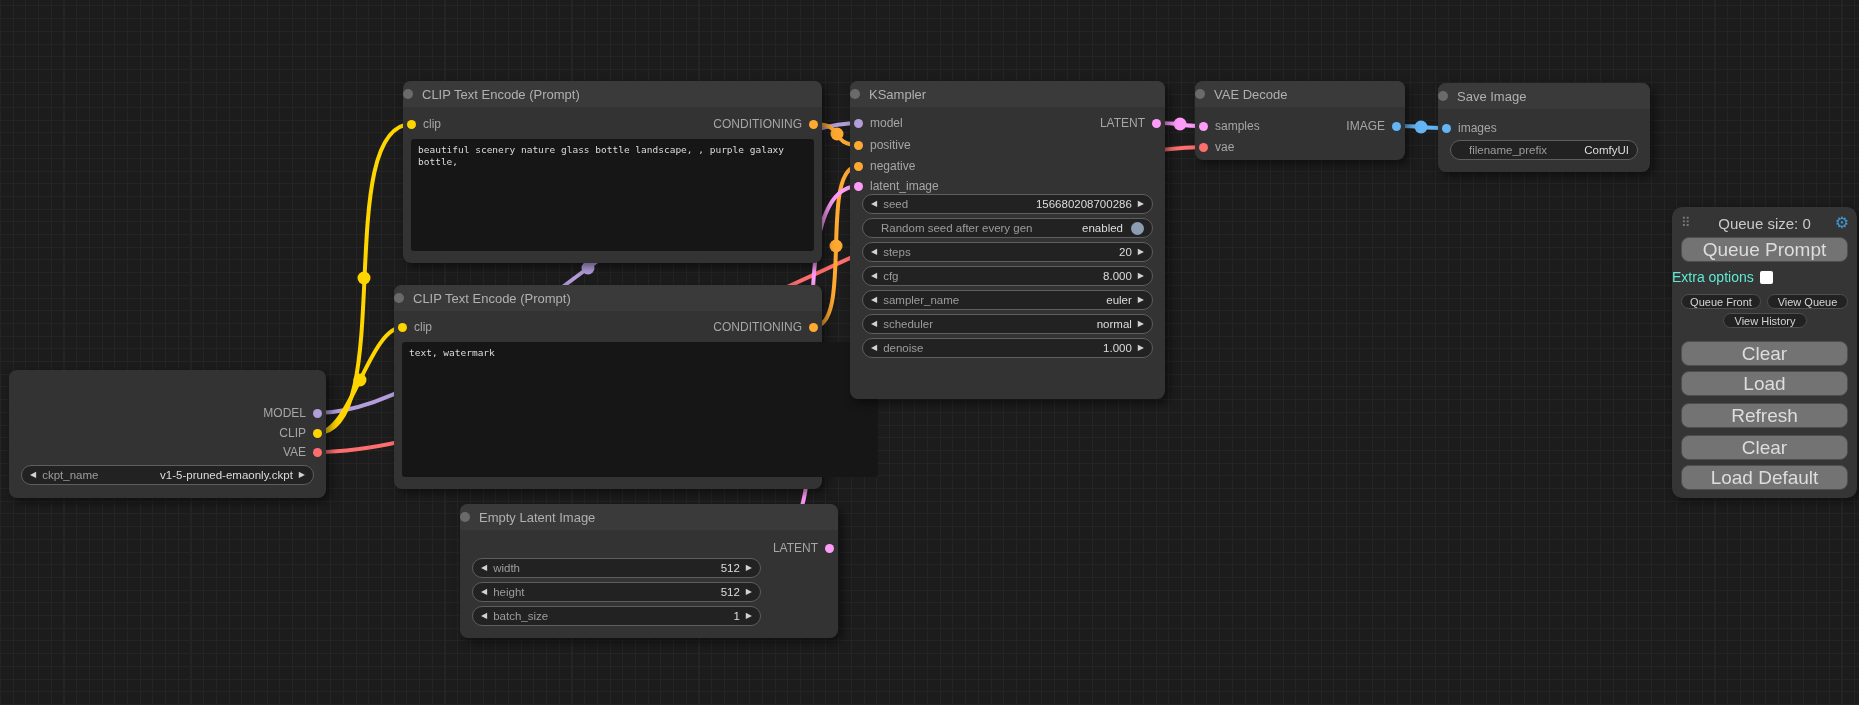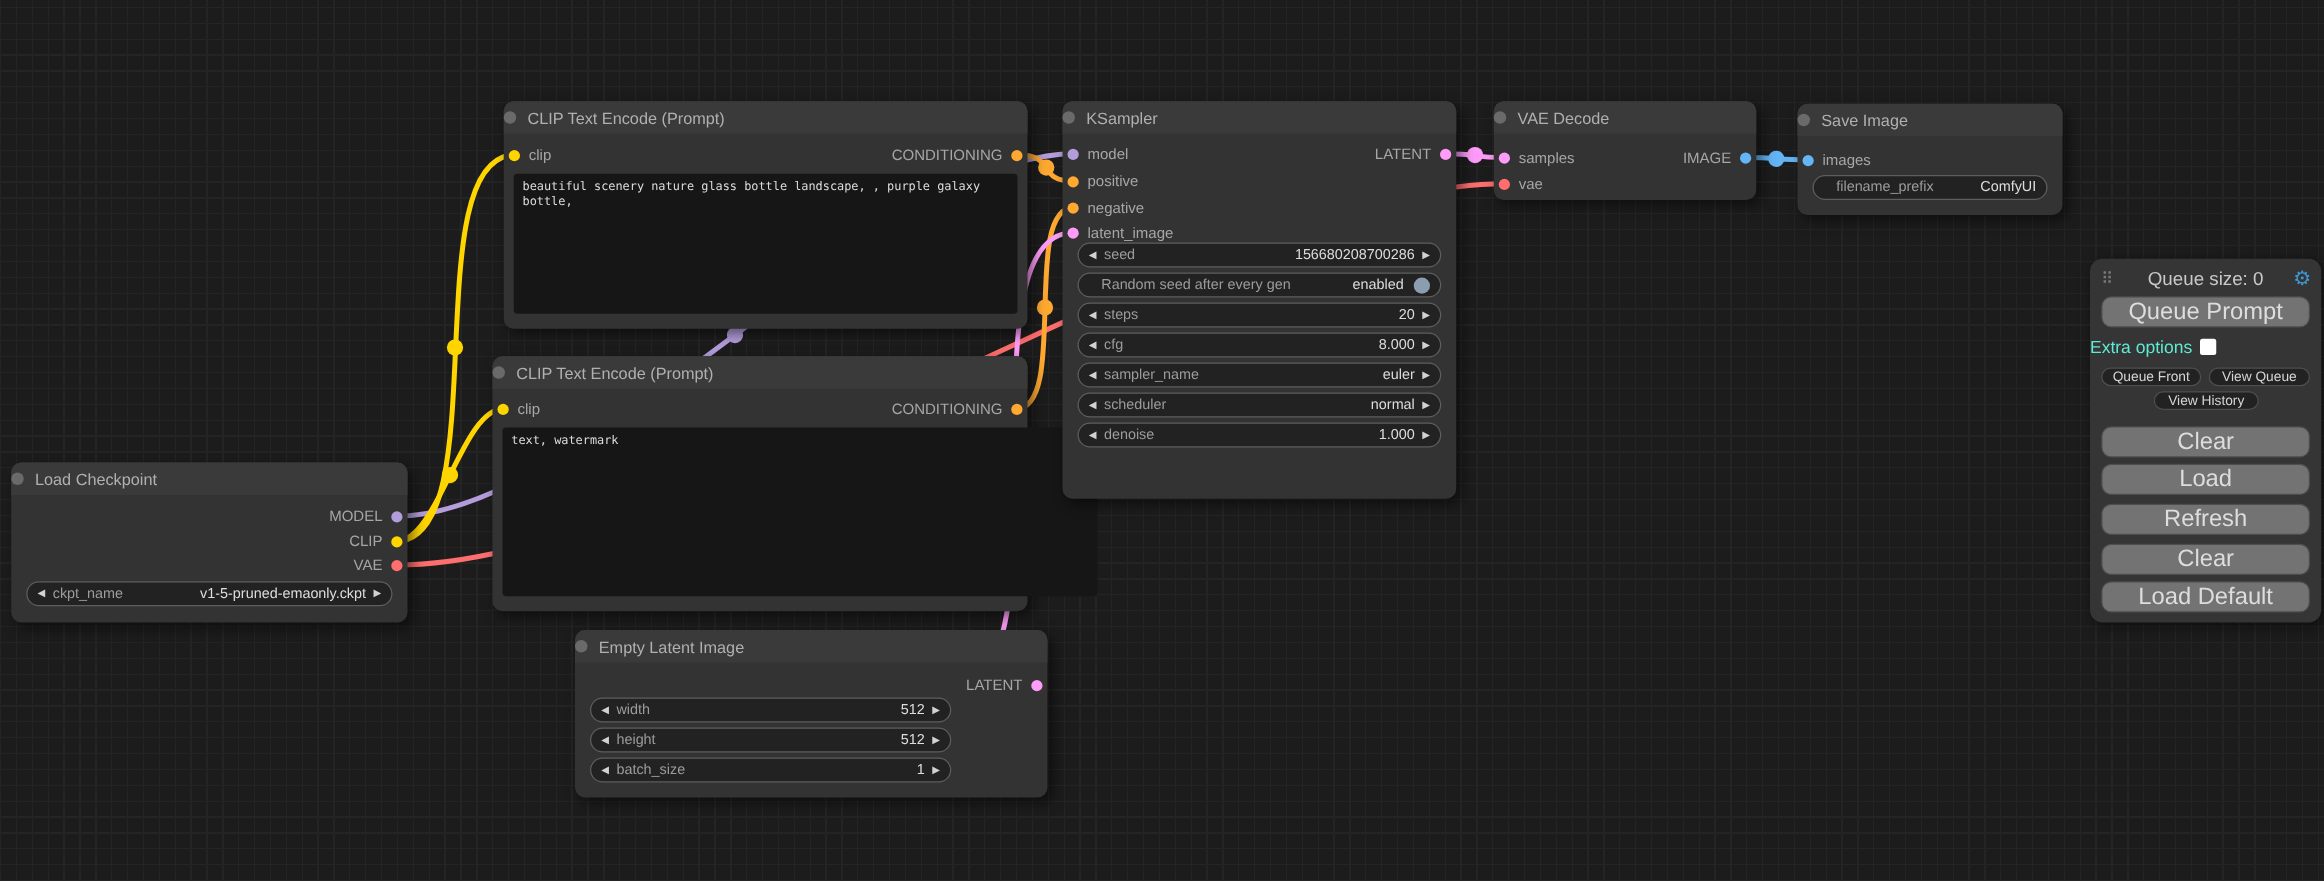--- a/index.html
+++ b/index.html
@@ -97,24 +97,20 @@
   <circle cx="588" cy="268" r="6.5" style="fill: rgb(179, 157, 219);"></circle>
   <circle cx="760" cy="300" r="6.5" style="fill: rgb(255, 110, 110);"></circle>
   <circle cx="811" cy="367" r="6.5" style="fill: rgb(255, 156, 249);"></circle>
   <circle cx="837" cy="134" r="6.5" style="fill: rgb(255, 169, 49);"></circle>
   <circle cx="836" cy="246" r="6.5" style="fill: rgb(255, 169, 49);"></circle>
   <circle cx="1180" cy="124" r="6.5" style="fill: rgb(255, 156, 249);"></circle>
   <circle cx="1421" cy="127" r="6.5" style="fill: rgb(100, 181, 246);"></circle>
 </svg>
 
 <div class="node" style="left:9px;top:370px;width:317px;height:128px">
-  <div class="ntitle">
-    <span class="cdot"></span>
-    <span>Load Checkpoint</span>
-  </div>
   <div class="slot out" style="top:34px">
     <span class="pdot" style="background: rgb(179, 157, 219);"></span>
     <span>MODEL</span>
   </div>
   <div class="slot out" style="top:54px">
     <span class="pdot" style="background: rgb(255, 213, 0);"></span>
     <span>CLIP</span>
   </div>
   <div class="slot out" style="top:73px">
     <span class="pdot" style="background: rgb(255, 110, 110);"></span>

